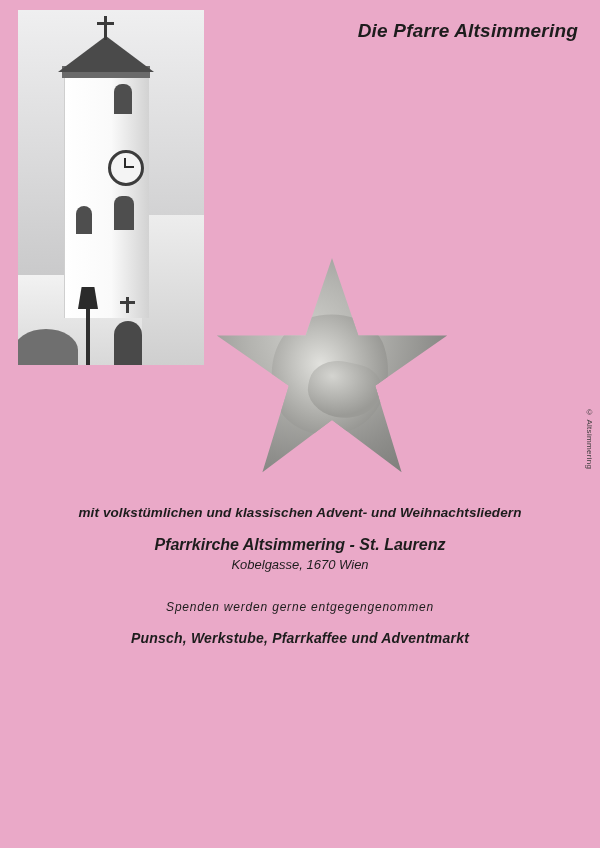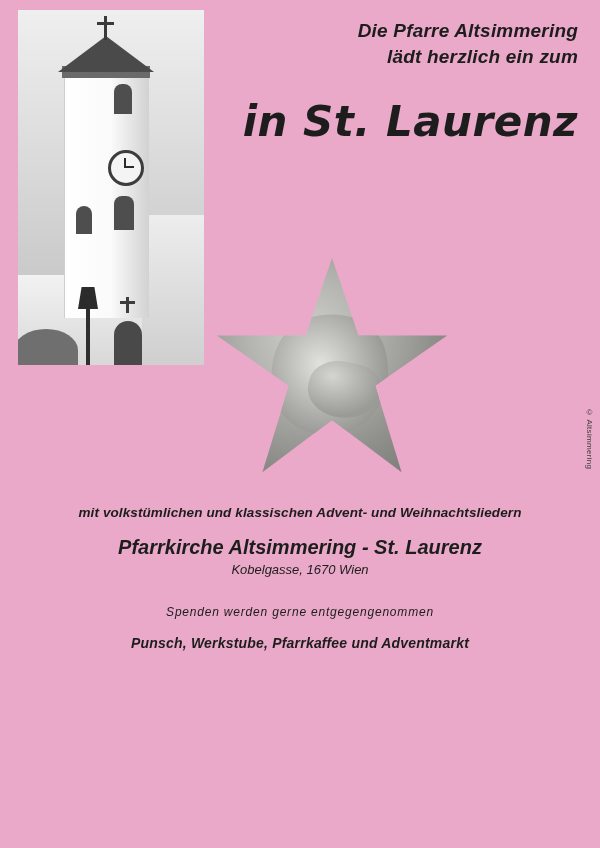--- a/index.html
+++ b/index.html
@@ -235,21 +235,21 @@
   }
   .datetime {
     font-family: "DejaVu Sans", sans-serif;
     font-size: 26px;
     font-weight: bold;
     font-style: italic;
     letter-spacing: 0.4px;
     margin-bottom: 24px;
   }
   .venue {
-    font-size: 20px;
+    font-size: 16px;
     font-weight: bold;
     font-style: italic;
     margin-bottom: 3px;
   }
   .address {
     font-size: 13px;
     font-style: italic;
     margin-bottom: 28px;
   }
   .performers {
@@ -291,25 +291,23 @@
     <div class="ph-win ph-w3"></div>
     <div class="ph-door"></div>
     <div class="ph-smallcross"></div>
     <div class="ph-lamp-post"></div>
     <div class="ph-lamp-head"></div>
     <div class="ph-bush"></div>
   </div>
 
   <div class="intro">
     <div>Die Pfarre Altsimmering</div>
-    <div>lädt herzlich ein zum</div>
   </div>
 
   <div class="title">
-    <div>in St. Laurenz</div>
   </div>
 
   <div class="star-wrap">
     <div class="star-img"></div>
   </div>
 
   <div class="credit">© Altsimmering</div>
 
   <div class="lower">
     <div class="subtitle">mit volkstümlichen und klassischen Advent- und Weihnachtsliedern</div>

